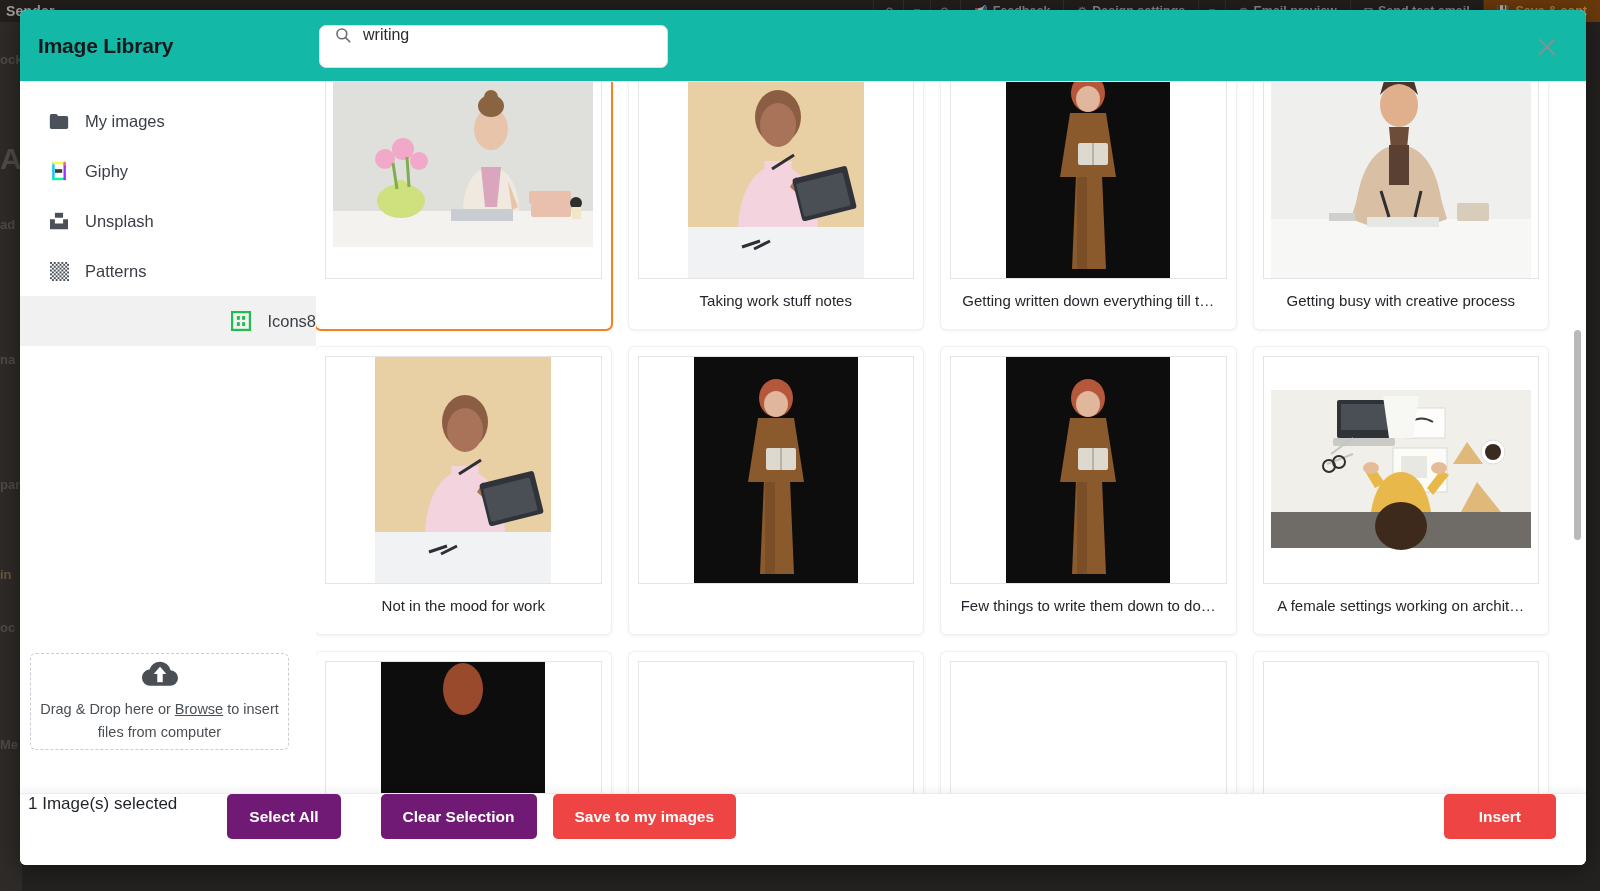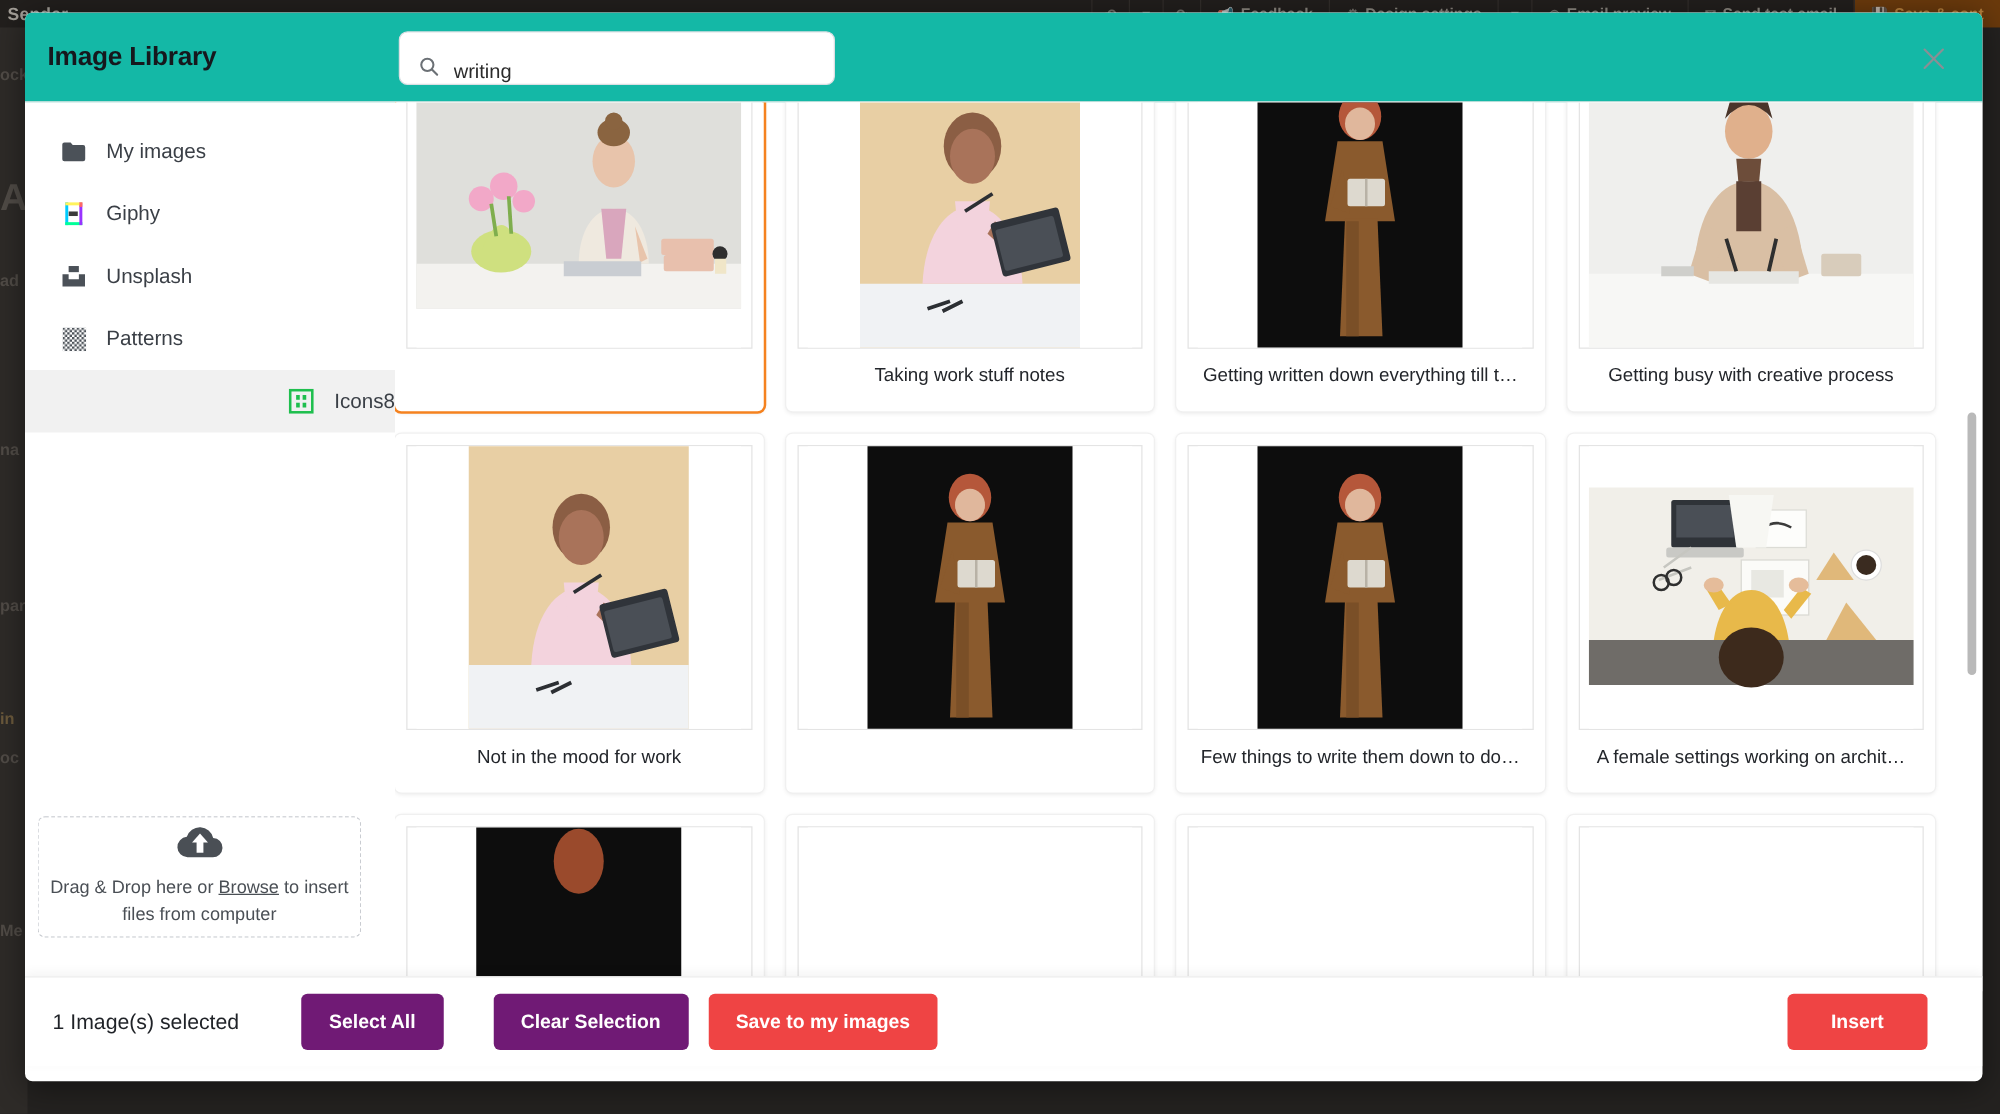--- a/index.html
+++ b/index.html
@@ -50,21 +50,21 @@
     display: flex; align-items: center;
   }
   #modal-title {
     margin-left: 18px; font-size: 21px; font-weight: bold; color: #16181d;
     letter-spacing: -.2px;
   }
   #search-wrap {
     position: absolute; left: 299px; top: 15px;
     width: 349px; height: 43px;
     border: 1px solid #dcdfe3; border-radius: 7px;
-    display: flex; align-items: flex-end; gap: 11px; padding: 0 14px;
+    display: flex; align-items: flex-start; gap: 11px; padding: 0 14px;
     background: #fff;
   }
   #search-input {
     border: 0; outline: 0; font-size: 16px; color: #2b2b2b;
     font-family: "Liberation Sans", sans-serif; width: 100%; background: transparent;
   }
   #search-input::placeholder { color: #9aa0a6; }
   #close-btn {
     position: absolute; right: 26px; top: 24px;
     width: 26px; height: 26px; cursor: pointer;
@@ -123,23 +123,23 @@
   #scrollbar-track {
     position: absolute; right: 4px; top: 8px; bottom: 8px; width: 9px;
   }
   #scrollbar-thumb {
     position: absolute; right: 1px; top: 240px; width: 7px; height: 210px;
     background: #b9b9b9; border-radius: 4px; cursor: pointer;
   }
 
   
   #modal-footer {
-    position: absolute; left: 0; right: 0; bottom: 12px; height: 72px;
+    position: absolute; left: 0; right: 0; bottom: 0; height: 72px;
     background: #fff; border-top: 1px solid #ececec;
-    display: flex; align-items: center; padding: 0 22px;
+    display: flex; padding: 0 8px;
     box-shadow: 0 -3px 9px rgba(0,0,0,.05);
   }
   #sel-count { font-size: 17px; color: #1f2227; margin-right: 26px; }
   .btn {
     border: 0; border-radius: 5px; cursor: pointer;
     font-family: "Liberation Sans", sans-serif;
     font-size: 15.5px; font-weight: bold; color: #fff;
     height: 45px; padding: 0 22px; margin-right: 16px;
   }
   .btn.grey { background: #701a75; margin-left: 24px; }
@@ -187,21 +187,21 @@
         </div>
     </div>
   </div>
   <div id="bg-left-strip">
     <div style="top:30px">ock</div>
     <div style="top:120px;font-size:30px">A</div>
     <div style="top:195px">ad</div>
     <div style="top:330px">na</div>
     <div style="top:455px">par</div>
     <div style="top:545px;color:#6c5a3c">in</div>
-    <div style="top:576px">oc</div>
+    <div style="top:598px">oc</div>
     <div style="top:715px">Me</div>
   </div>
 </div>
 
 <div id="modal">
 
   <div id="modal-header">
     <div id="modal-title">Image Library</div>
 
     <div id="search-wrap">

